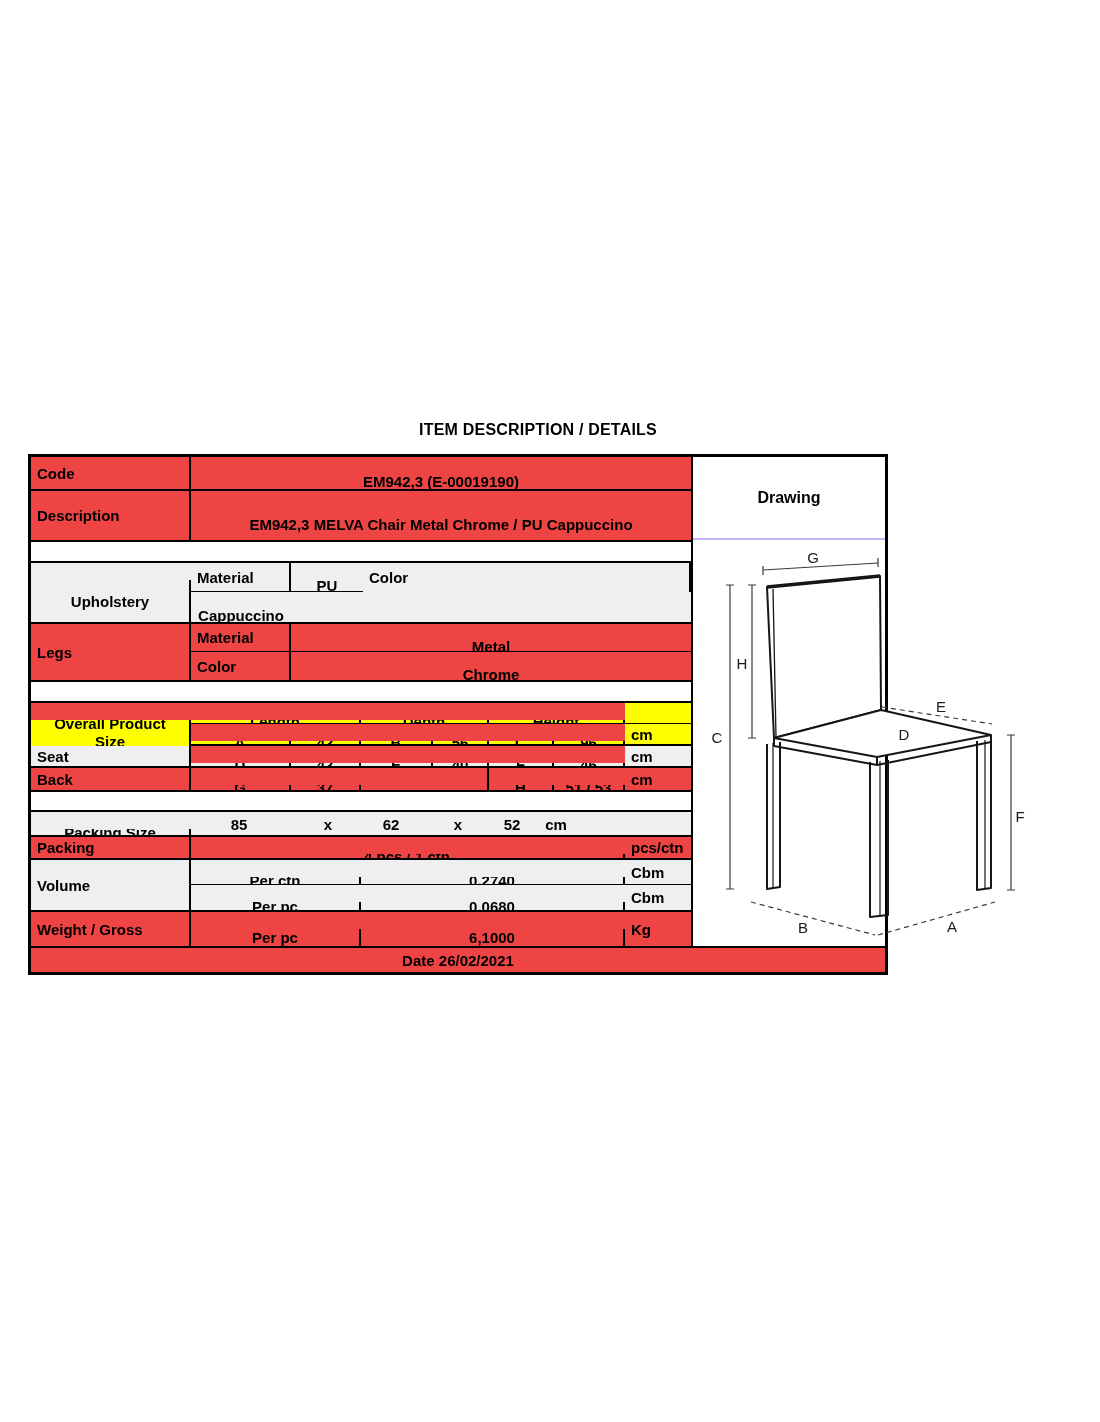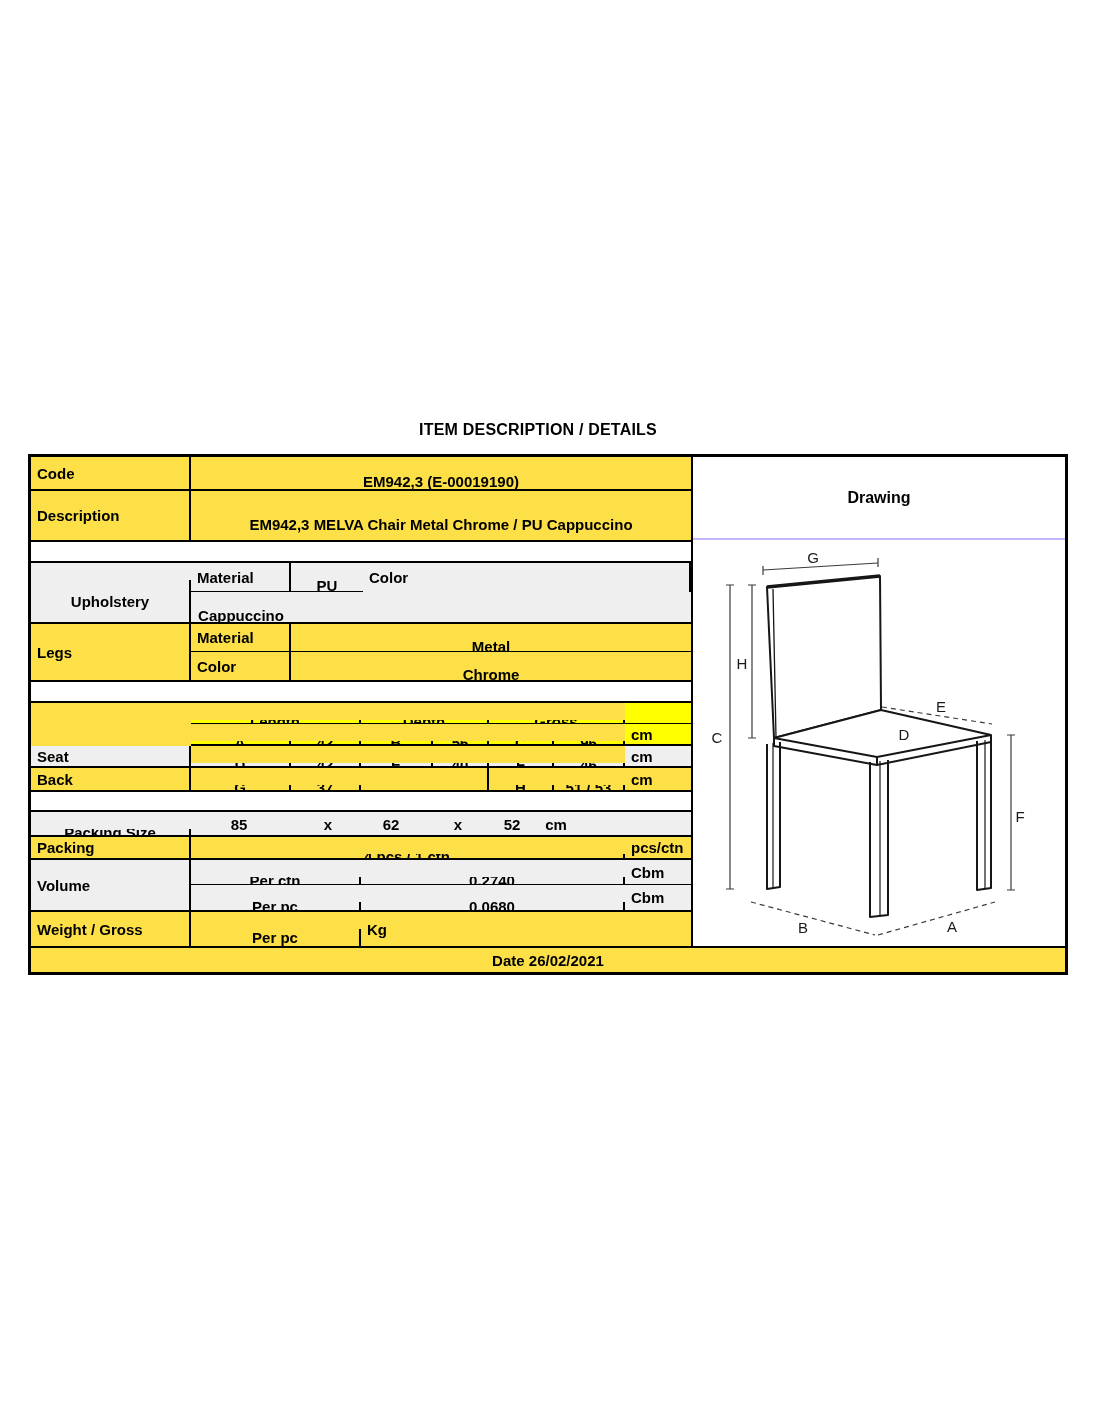--- a/index.html
+++ b/index.html
@@ -3,21 +3,21 @@
 <meta charset="utf-8">
 <style>
   * { margin:0; padding:0; box-sizing:border-box; }
   html,body { background:#ffffff; }
   .sheet {
     position:relative; width:1100px; height:1422px; background:#fff;
     font-family:"Liberation Sans","DejaVu Sans",sans-serif;
     font-weight:700; color:#000; font-size:15px;
   }
   .doc-title { position:absolute; top:421px; left:0; width:1076px; text-align:center; font-size:16px; letter-spacing:.2px; }
-  .spec { position:absolute; top:454px; left:28px; width:1040px; border:3px solid #000; background:#fde047; }
+  .spec { position:absolute; top:454px; left:28px; width:860px; border:3px solid #000; background:#ef4444; }
   .main { display:flex; min-height:486px; }
   .left { width:662px; border-right:2px solid #000; display:flex; flex-direction:column; }
   .right { flex:1; display:flex; flex-direction:column; background:#fff; }
   .grid { display:grid; border-bottom:2px solid #000; }
   .spacer { border-bottom:2px solid #000; background:#fff; }
   .cell { display:flex; align-items:center; border-right:2px solid #000; padding:0 4px; overflow:hidden; white-space:nowrap; }
   .cell.last { border-right:none; }
   .cell.c { justify-content:center;margin-top:17px; }
   .cell.l { justify-content:flex-start; padding-left:6px; }
   .bb1 { border-bottom:1.5px solid #000; }
@@ -67,23 +67,27 @@
           <div class="cell l" style="grid-row:1/3">Legs</div>
           <div class="cell l bb1">Material</div>
           <div class="cell c last bb1">Metal</div>
           <div class="cell l">Color</div>
           <div class="cell c last">Chrome</div>
         </div>
 
         <div class="spacer" style="height:21px"></div>
 
         <div class="grid" style="grid-template-columns:160px 100px 70px 72px 56px 65px 71px 1fr; grid-template-rows:21px 22px 22px 22px">
+          <div class="cell c two-line yellow" style="grid-area:1/1/3/2">
+            <span>Overall Product</span>
+            <span>Size</span>
+          </div>
           <div class="cell c yellow bb1" style="grid-area:1/2/2/4">Length</div>
           <div class="cell c yellow bb1" style="grid-area:1/4/2/6">Depth</div>
-          <div class="cell c yellow bb1" style="grid-area:1/6/2/8">Gross</div>
+          <div class="cell c yellow bb1" style="grid-area:1/6/2/8">Height</div>
           <div class="cell last yellow bb1" style="grid-area:1/8/2/9"></div>
 
           <div class="cell c yellow bb2" style="grid-area:2/2/3/3">A</div>
           <div class="cell c yellow bb2" style="grid-area:2/3/3/4">42</div>
           <div class="cell c yellow bb2" style="grid-area:2/4/3/5">B</div>
           <div class="cell c yellow bb2" style="grid-area:2/5/3/6">56</div>
           <div class="cell c yellow bb2" style="grid-area:2/6/3/7">C</div>
           <div class="cell c yellow bb2" style="grid-area:2/7/3/8">96</div>
           <div class="cell l last yellow bb2" style="grid-area:2/8/3/9">cm</div>
 
@@ -131,20 +135,21 @@
           <div class="cell c bb1">0,2740</div>
           <div class="cell l last bb1">Cbm</div>
           <div class="cell c">Per pc</div>
           <div class="cell c">0,0680</div>
           <div class="cell l last">Cbm</div>
         </div>
 
         <div class="grid" style="grid-template-columns:160px 170px 264px 1fr; flex:1; border-bottom:none">
           <div class="cell l">Weight / Gross</div>
           <div class="cell c">Per pc</div>
+          <div class="cell c">6,1000</div>
           <div class="cell l last">Kg</div>
         </div>
 
       </div>
 
       <div class="right">
         <div class="drawing-header">Drawing</div>
         <div class="drawing-body">
           <svg viewBox="690 538 358 403" width="358" height="403">
 

